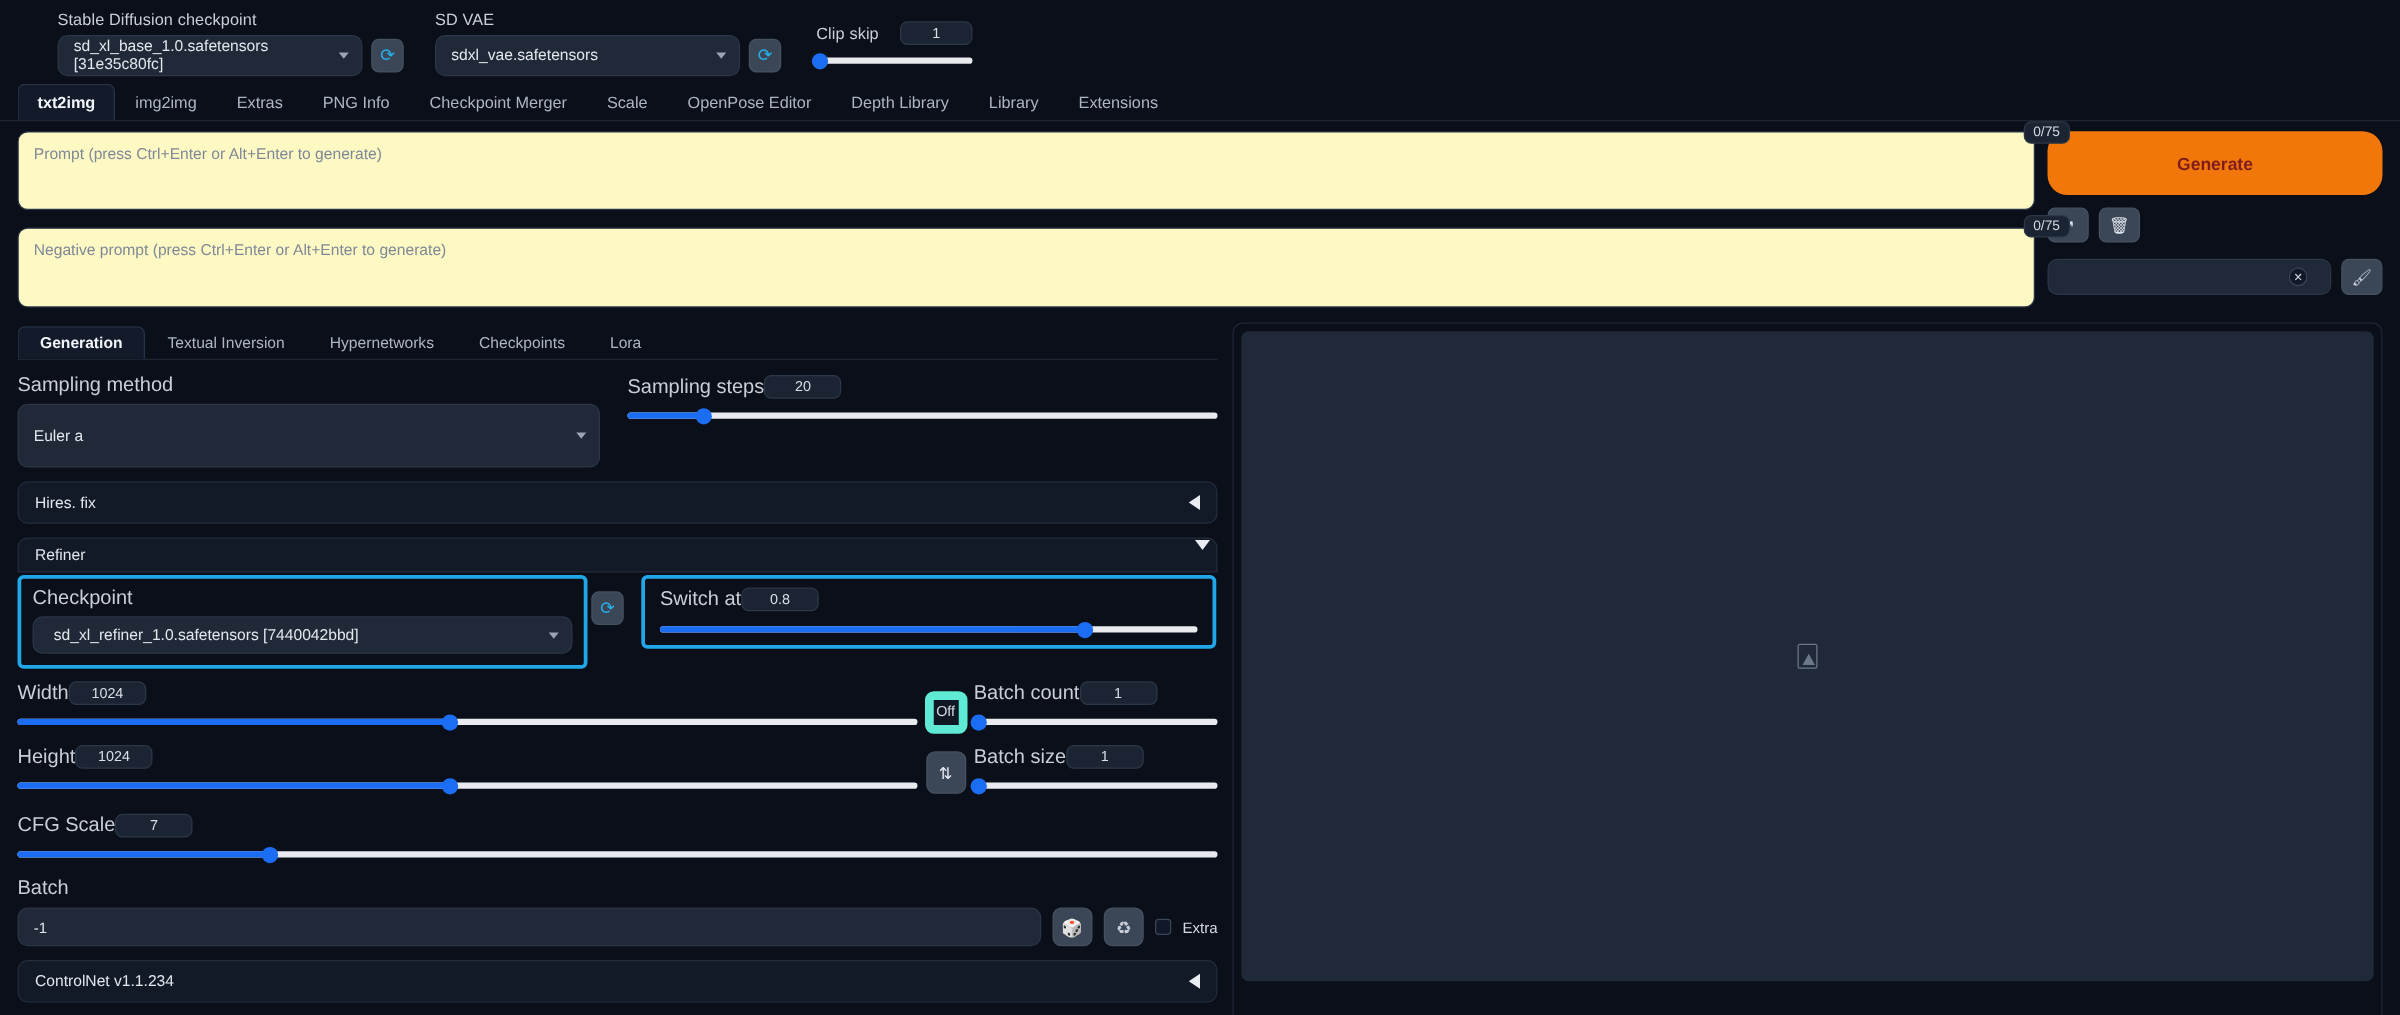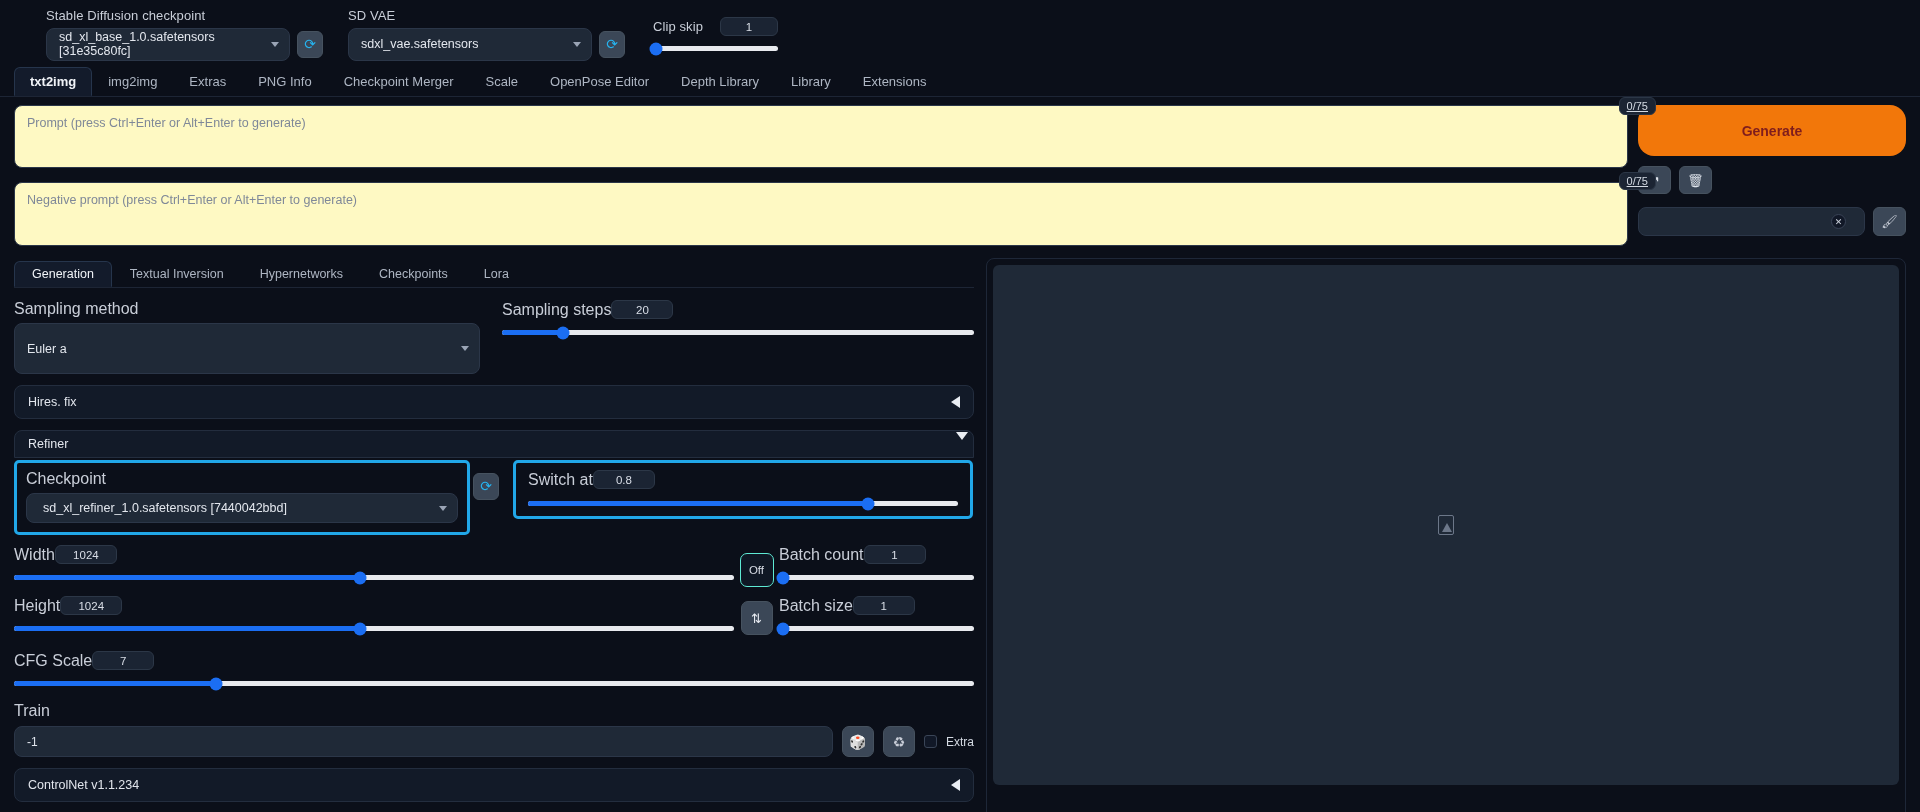--- a/index.html
+++ b/index.html
@@ -56,21 +56,21 @@
   .promptzone { display:flex; padding: 8px 14px 0 14px; gap:10px; position:relative; }
   .prompt-col { flex:1; position:relative; }
   .ta {
     width:100%; background:#fef9c3; border:1px solid #2b3648; border-radius:8px;
     color:#7f8898; font-size:12.5px; padding:10px 12px;
   }
   .ta.pos { height:63px; }
   .ta.neg { height:64px; margin-top:14px; }
   .tokcount {
     position:absolute; right:-28px; background:#1b2433; border:1px solid #2c3747;
-    border-radius:6px; font-size:11px; color:#d3d9e2; padding:2px 7px; z-index:5;text-decoration:underline;
+    border-radius:6px; font-size:11px; color:#d3d9e2; padding:2px 7px; z-index:5;
   }
   .gen-col { width:268px; display:flex; flex-direction:column; }
   .gen-btn {
     height:51px; background:#f2770a; border-radius:16px; color:#7f1d1d;
     display:flex; align-items:center; justify-content:center; font-size:14px; font-weight:bold;
   }
   .gen-small-row { display:flex; gap:8px; margin-top:10px; }
   .sq-btn {
     width:33px; height:28px; background:#3b4757; border:1px solid #46525f; border-radius:6px;
     display:flex; align-items:center; justify-content:center; font-size:13px; color:#dfe4ec;
@@ -94,21 +94,21 @@
     display:flex; align-items:center; justify-content:center;
   }
   .ph-icon { width:16px; height:20px; border:1.5px solid #6c7789; border-radius:2px; position:relative; }
   .ph-icon:after{ content:""; position:absolute; left:3px; bottom:2px; width:0;height:0;
      border-left:5px solid transparent;border-right:5px solid transparent;border-bottom:9px solid #6c7789;}
 
   
   .subtabs { display:flex; align-items:flex-end; border-bottom:1px solid #1d2535; height:30px; }
   .stab { font-size:12.5px; color:#aeb6c3; padding: 7px 18px; line-height:1; }
   .stab.active { color:#f1f4f8; background:#131b2b; border:1px solid #26354c; border-bottom-color:#131b2b;
-     border-radius:6px 6px 0 0; font-weight:normal; padding:6px 17px; }
+     border-radius:6px 6px 0 0; font-weight:bold; padding:6px 17px; }
 
   
   .params { padding-top:12px; }
   .row2 { display:flex; gap:22px; }
   .col-l { width: 466px; }
   .col-r { flex:1; }
   .lbl { font-size:16px; color:#c9ced8; margin-bottom:5px; }
   .slider-head { display:flex; align-items:center; }
   .slider-head .num-pill { min-width:62px; }
 
@@ -128,21 +128,21 @@
   }
   .refiner-body { display:flex; gap:0; align-items:flex-start; padding-top:2px; }
   .hl-box { border:3px solid #21a7e8; border-radius:5px; }
   .ref-ckpt { width:456px; padding:7px 9px 9px 9px; }
   .ref-switch { width:460px; padding:7px 12px 10px 12px; margin-left:14px; }
   .ref-mid { display:flex; align-items:center; height:52px; margin-left:3px; }
 
   .wh-row { display:flex; gap:0; margin-top:10px; align-items:flex-start; }
   .wh-left { width:720px; }
   .wh-mid { width:45px; display:flex; flex-direction:column; align-items:center; gap:14px; padding-top:8px; }
-  .offbtn { width:34px; height:34px; border:1px solid #5eead4; border-radius:7px; background:#0f1724;
+  .offbtn { width:34px; height:34px; border:7px solid #5eead4; border-radius:7px; background:#0f1724;
      display:flex;align-items:center;justify-content:center; font-size:11.5px; color:#d6dbe4; }
   .swapbtn { width:32px; height:34px; border:1px solid #46525f; border-radius:7px; background:#3b4757;
      display:flex;align-items:center;justify-content:center; font-size:13px; color:#e6eaf1; }
   .wh-right { flex:1; }
 
   .seed-row { display:flex; align-items:center; gap:9px; margin-top:6px; }
   .seed-input { flex:1; height:31px; background:#1f2937; border:1px solid #2b3648; border-radius:8px;
      display:flex; align-items:center; padding:0 12px; font-size:12px; color:#dfe4ec; }
   .seed-btn { width:32px; height:31px; background:#3b4757; border:1px solid #46525f; border-radius:7px;
      display:flex;align-items:center;justify-content:center; font-size:14px; }
@@ -371,21 +371,21 @@
             <span class="lbl" style="margin:0;">CFG Scale</span>
             <span class="num-pill">7</span>
           </div>
           <div class="slider" style="margin-top:11px;">
             <div class="fill" style="width:21%"></div>
             <div class="knob" style="left:21%"></div>
           </div>
         </div>
 
         <div style="margin-top:16px;">
-          <div class="lbl">Train</div>
+          <div class="lbl">Batch</div>
           <div class="seed-row">
             <div class="seed-input">-1</div>
             <div class="seed-btn">
               <span>🎲</span>
             </div>
             <div class="seed-btn">
               <span>♻</span>
             </div>
             <div class="chk"></div>
             <div class="extra-lbl">Extra</div>

